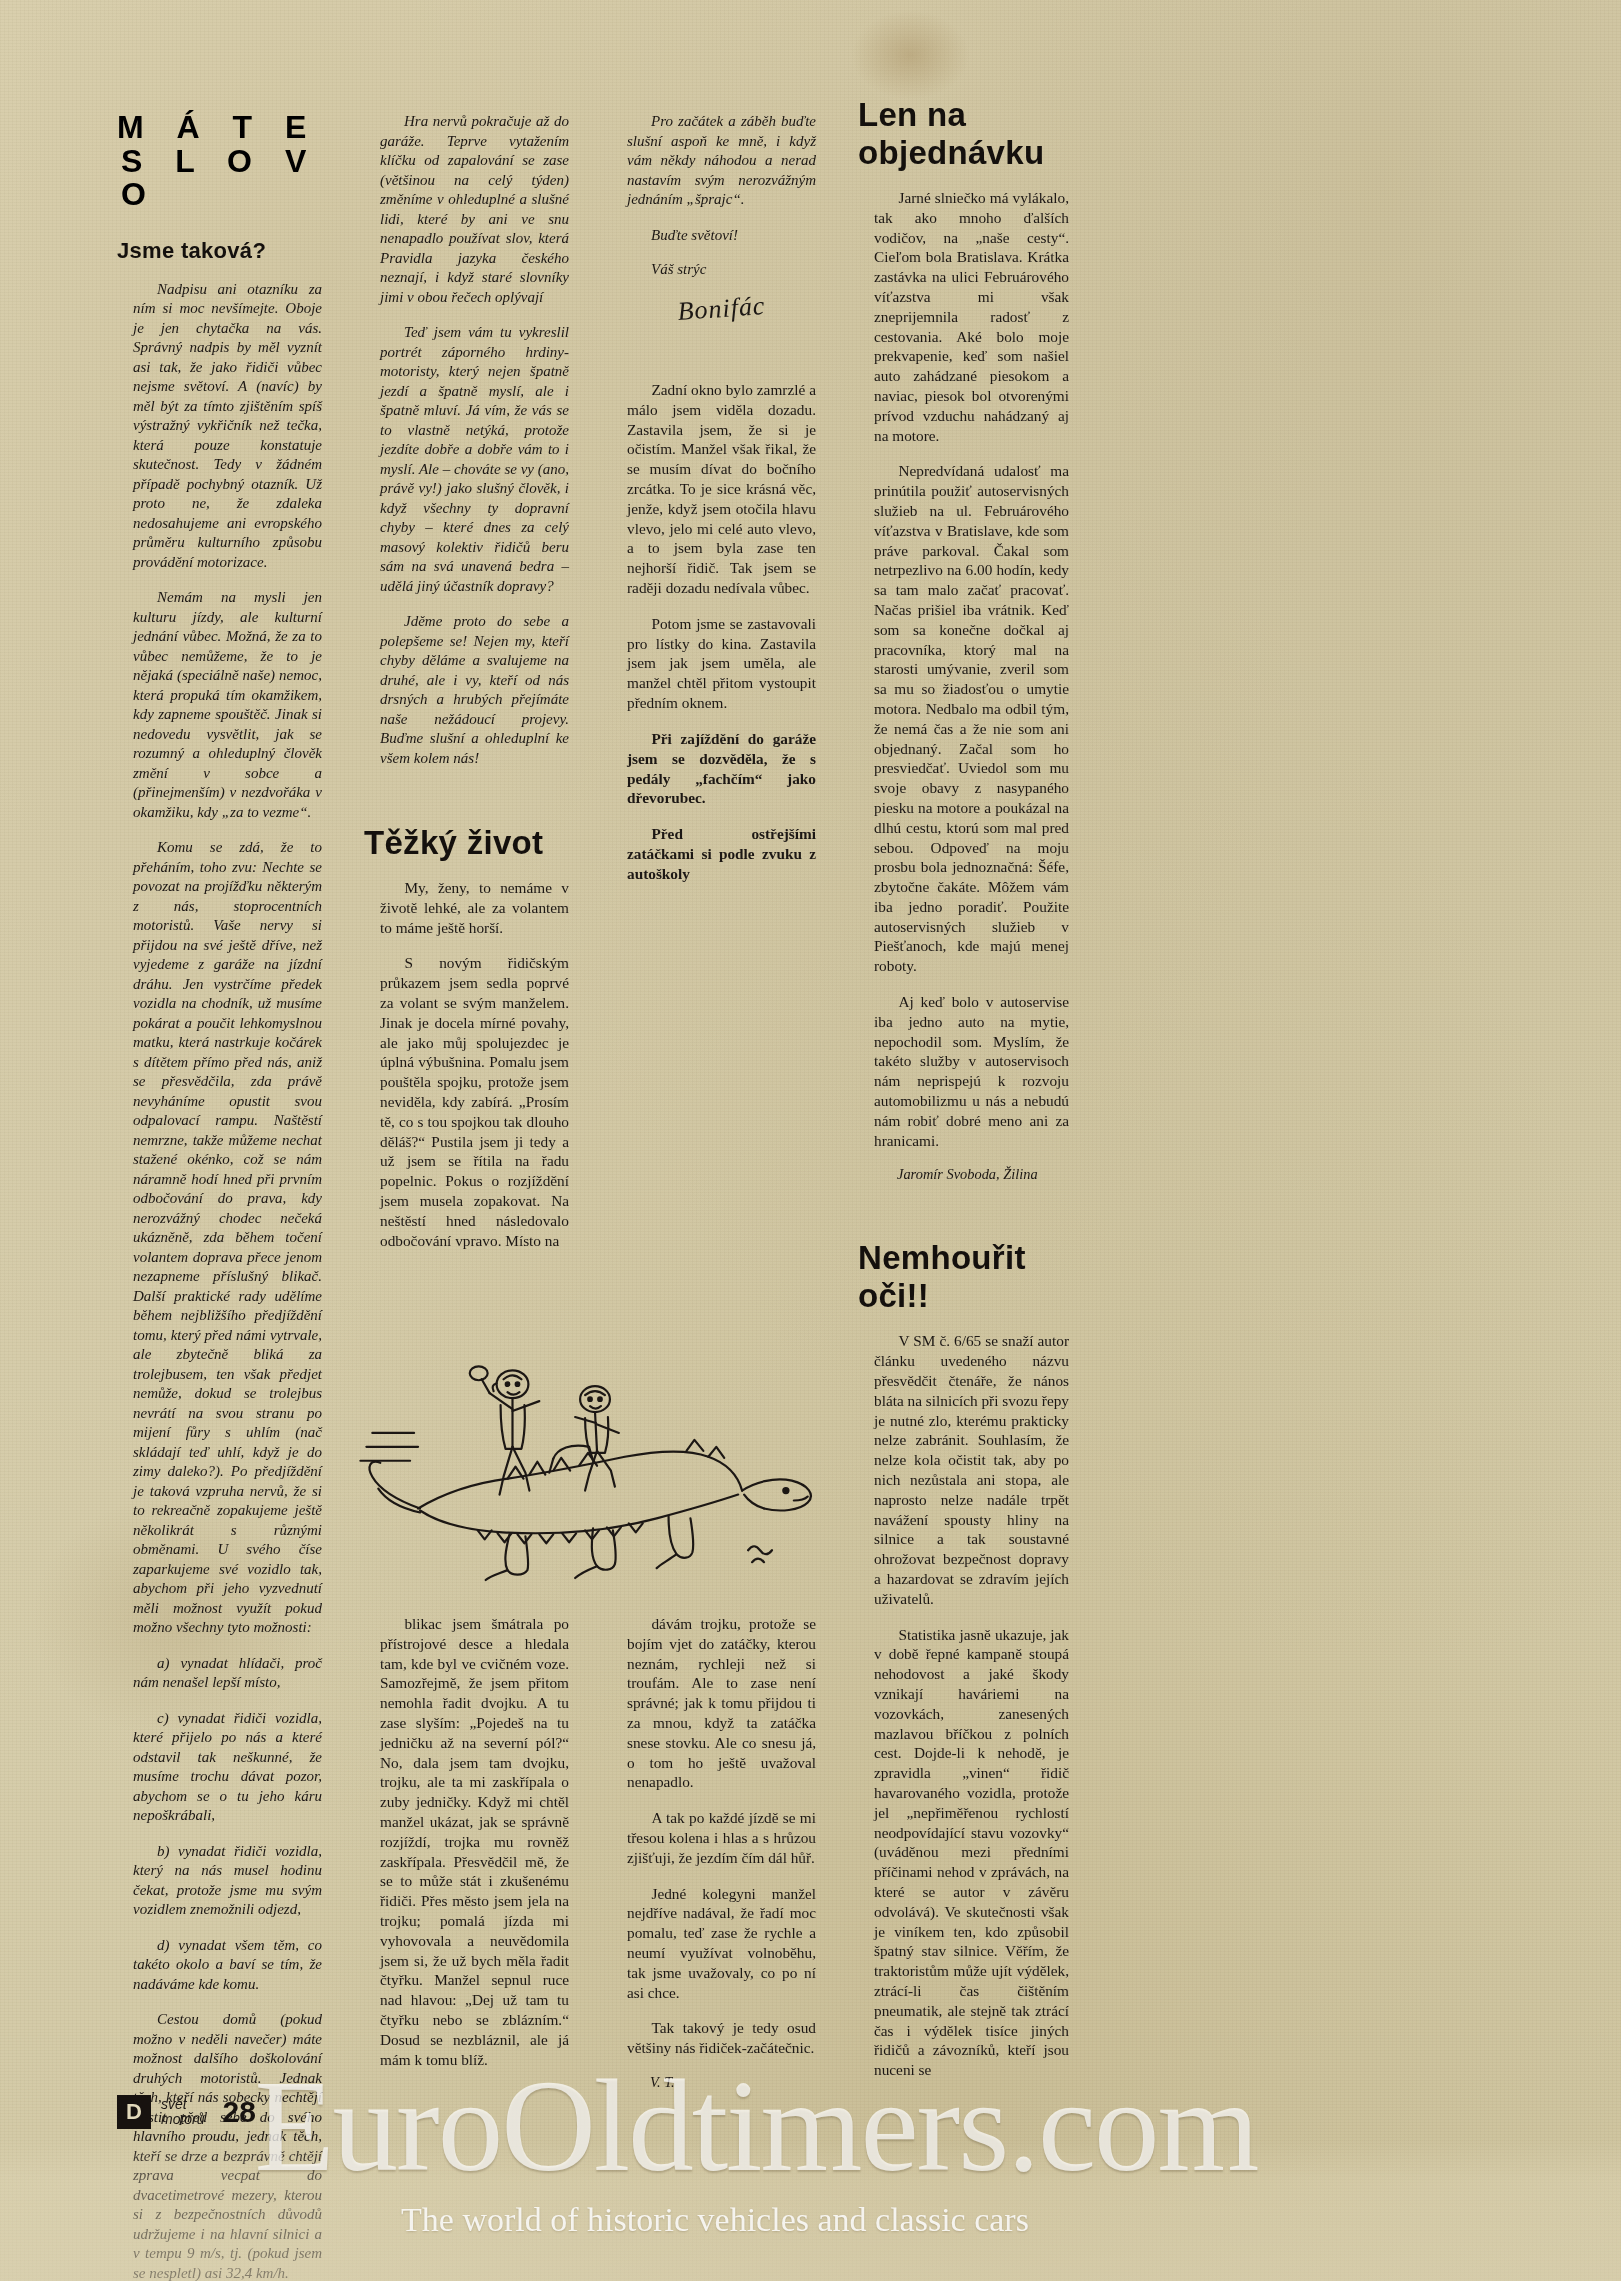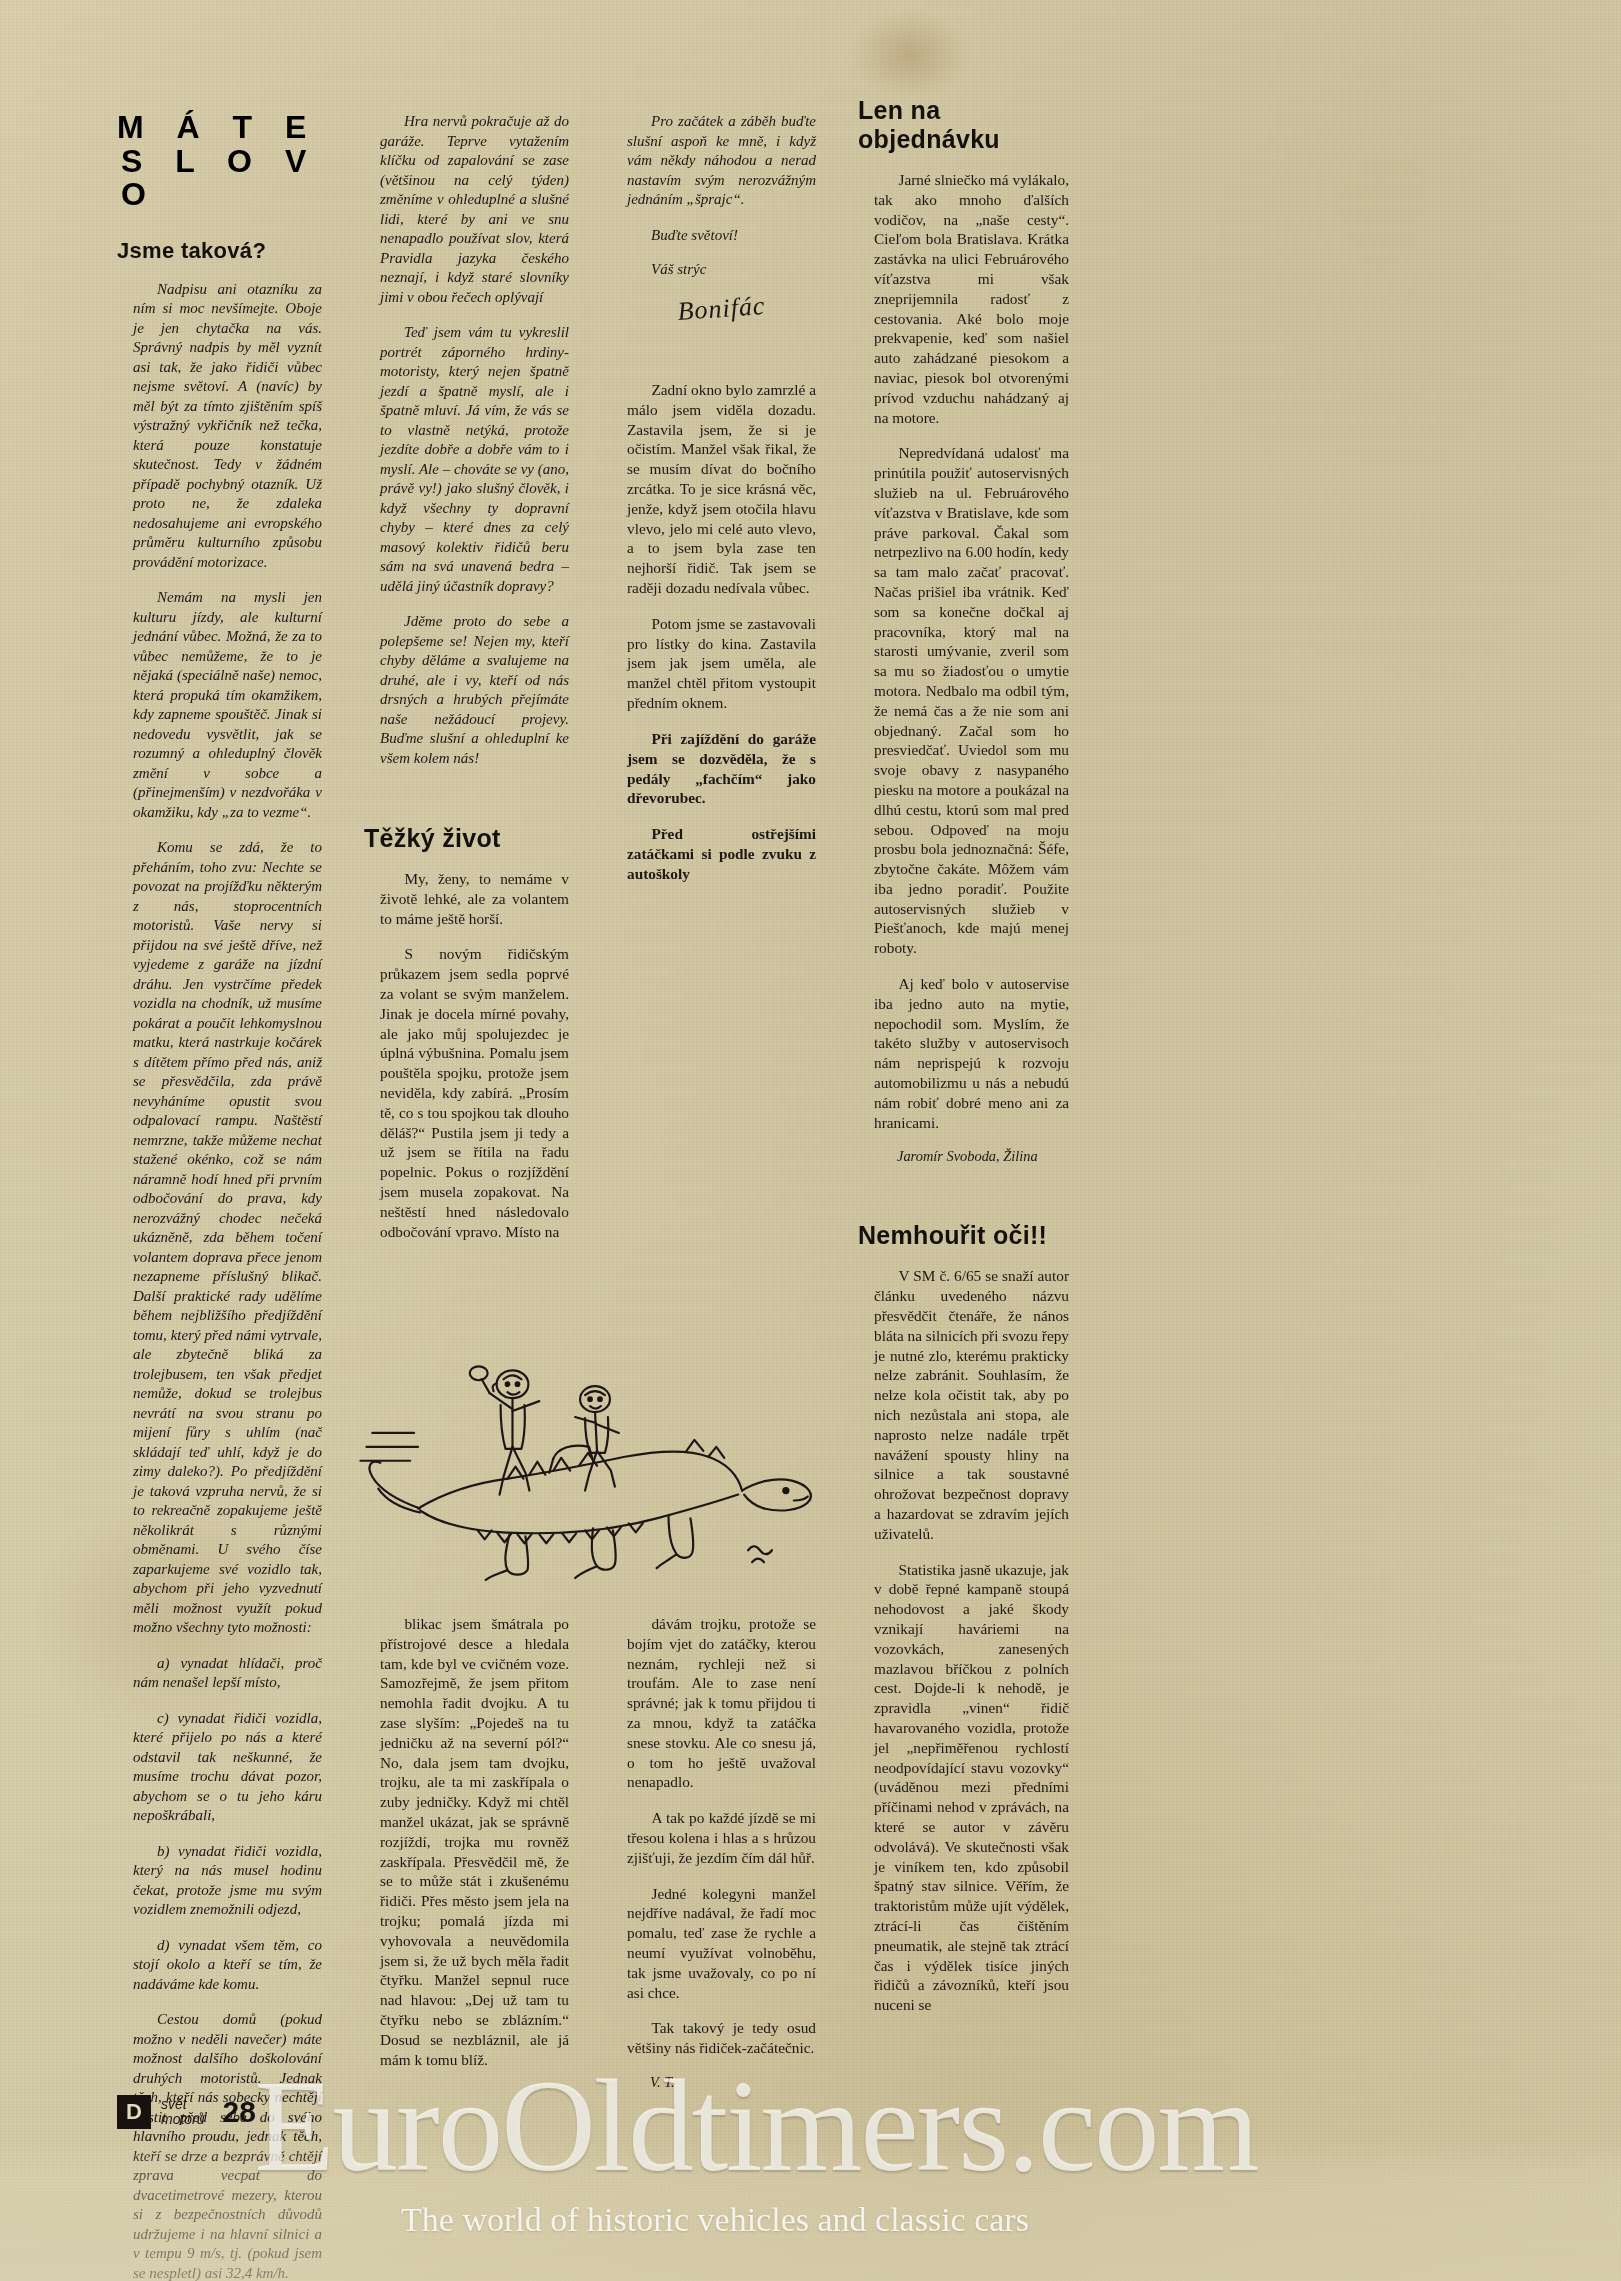--- a/index.html
+++ b/index.html
@@ -67,21 +67,21 @@
   .masthead .l2 { display:block; margin-left:4px; }
 
   .sec-title {
     font-family:"Liberation Sans", sans-serif;
     font-weight:bold;
     font-size:22px;
     color:#14100d;
     margin:0 0 14px 0;
     letter-spacing:0.3px;
   }
-  .sec-title.big { font-size:25px; }
+  .sec-title.big { font-size:33px; }
 
   .body-italic {
     font-style:italic;
     font-size:15px;
     line-height:1.30;
   }
   .body-roman {
     font-size:15.3px;
     line-height:1.295;
   }
@@ -176,21 +176,21 @@
       <span>M Á T E</span>
       <span class="l2">S L O V O</span>
     </div>
     <div class="sec-title">Jsme taková?</div>
     <p class="body-italic">Nadpisu ani otazníku za ním si moc nevšímejte. Oboje je jen chytačka na vás. Správný nadpis by měl vyznít asi tak, že jako řidiči vůbec nejsme světoví. A (navíc) by měl být za tímto zjištěním spíš výstražný vykřičník než tečka, která pouze konstatuje skutečnost. Tedy v žádném případě pochybný otazník. Už proto ne, že zdaleka nedosahujeme ani evropského průměru kulturního způsobu provádění motorizace.</p>
     <p class="body-italic">Nemám na mysli jen kulturu jízdy, ale kulturní jednání vůbec. Možná, že za to vůbec nemůžeme, že to je nějaká (speciálně naše) nemoc, která propuká tím okamžikem, kdy zapneme spouštěč. Jinak si nedovedu vysvětlit, jak se rozumný a ohleduplný člověk změní v sobce a (přinejmenším) v nezdvořáka v okamžiku, kdy „za to vezme“.</p>
     <p class="body-italic">Komu se zdá, že to přeháním, toho zvu: Nechte se povozat na projížďku některým z nás, stoprocentních motoristů. Vaše nervy si přijdou na své ještě dříve, než vyjedeme z garáže na jízdní dráhu. Jen vystrčíme předek vozidla na chodník, už musíme pokárat a poučit lehkomyslnou matku, která nastrkuje kočárek s dítětem přímo před nás, aniž se přesvědčila, zda právě nevyháníme opustit svou odpalovací rampu. Naštěstí nemrzne, takže můžeme nechat stažené okénko, což se nám náramně hodí hned při prvním odbočování do prava, kdy nerozvážný chodec nečeká ukázněně, zda během točení volantem doprava přece jenom nezapneme příslušný blikač. Další praktické rady udělíme během nejbližšího předjíždění tomu, který před námi vytrvale, ale zbytečně bliká za trolejbusem, ten však předjet nemůže, dokud se trolejbus nevrátí na svou stranu po mijení fůry s uhlím (nač skládají teď uhlí, když je do zimy daleko?). Po předjíždění je taková vzpruha nervů, že si to rekreačně zopakujeme ještě několikrát s různými obměnami. U svého číse zaparkujeme své vozidlo tak, abychom při jeho vyzvednutí měli možnost využít pokud možno všechny tyto možnosti:</p>
     <p class="body-italic">a) vynadat hlídači, proč nám nenašel lepší místo,</p>
     <p class="body-italic">c) vynadat řidiči vozidla, které přijelo po nás a které odstavil tak neškunné, že musíme trochu dávat pozor, abychom se o tu jeho káru nepoškrábali,</p>
     <p class="body-italic">b) vynadat řidiči vozidla, který na nás musel hodinu čekat, protože jsme mu svým vozidlem znemožnili odjezd,</p>
-    <p class="body-italic">d) vynadat všem těm, co stojí okolo a kteří se tím, že nadáváme kde komu.</p>
+    <p class="body-italic">d) vynadat všem těm, co takéto okolo a baví se tím, že nadáváme kde komu.</p>
     <p class="body-italic">Cestou domů (pokud možno v neděli navečer) máte možnost dalšího doškolování druhých motoristů. Jednak těch, kteří nás sobecky nechtějí pustit před sebe do svého hlavního proudu, jednak těch, kteří se drze a bezprávně chtějí zprava vecpat do dvacetimetrové mezery, kterou si z bezpečnostních důvodů udržujeme i na hlavní silnici a v tempu 9 m/s, tj. (pokud jsem se nespletl) asi 32,4 km/h.</p>
   </div>
 
   <div class="col" id="col2">
     <p class="body-italic">Hra nervů pokračuje až do garáže. Teprve vytažením klíčku od zapalování se zase (většinou na celý týden) změníme v ohleduplné a slušné lidi, které by ani ve snu nenapadlo používat slov, která Pravidla jazyka českého neznají, i když staré slovníky jimi v obou řečech oplývají</p>
     <p class="body-italic">Teď jsem vám tu vykreslil portrét záporného hrdiny-motoristy, který nejen špatně jezdí a špatně myslí, ale i špatně mluví. Já vím, že vás se to vlastně netýká, protože jezdíte dobře a dobře vám to i myslí. Ale – chováte se vy (ano, právě vy!) jako slušný člověk, i když všechny ty dopravní chyby – které dnes za celý masový kolektiv řidičů beru sám na svá unavená bedra – udělá jiný účastník dopravy?</p>
     <p class="body-italic">Jděme proto do sebe a polepšeme se! Nejen my, kteří chyby děláme a svalujeme na druhé, ale i vy, kteří od nás drsných a hrubých přejímáte naše nežádoucí projevy. Buďme slušní a ohleduplní ke všem kolem nás!</p>
     <div class="spacer-l"></div>
     <div class="sec-title big">Těžký život</div>
     <p class="body-roman">My, ženy, to nemáme v životě lehké, ale za volantem to máme ještě horší.</p>

